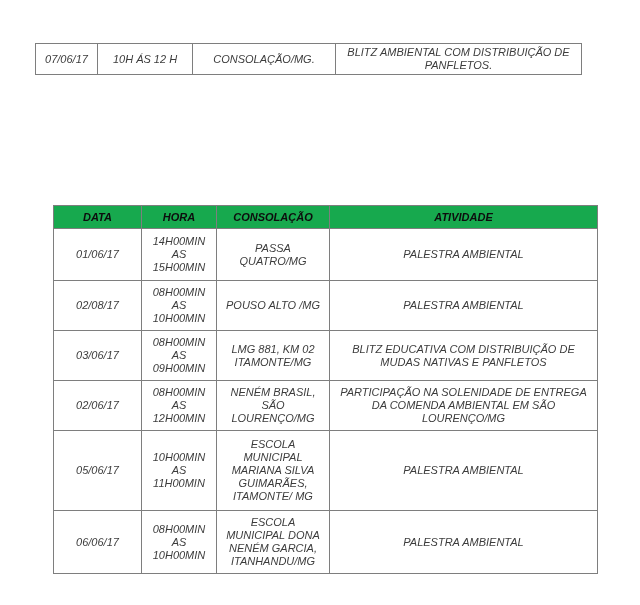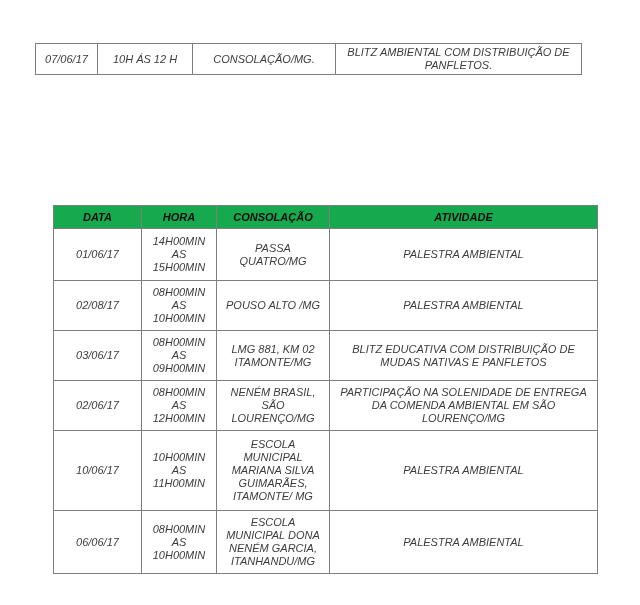--- a/index.html
+++ b/index.html
@@ -109,21 +109,21 @@
 AS
 12H00MIN</td>
       <td>NENÉM BRASIL,
 SÃO
 LOURENÇO/MG</td>
       <td>PARTICIPAÇÃO NA SOLENIDADE DE ENTREGA
 DA COMENDA AMBIENTAL EM SÃO
 LOURENÇO/MG</td>
     </tr>
     <tr class="r5">
-      <td>10/06/17</td>
+      <td>05/06/17</td>
       <td>10H00MIN
 AS
 11H00MIN</td>
       <td>ESCOLA
 MUNICIPAL
 MARIANA SILVA
 GUIMARÃES,
 ITAMONTE/ MG</td>
       <td>PALESTRA AMBIENTAL</td>
     </tr>

